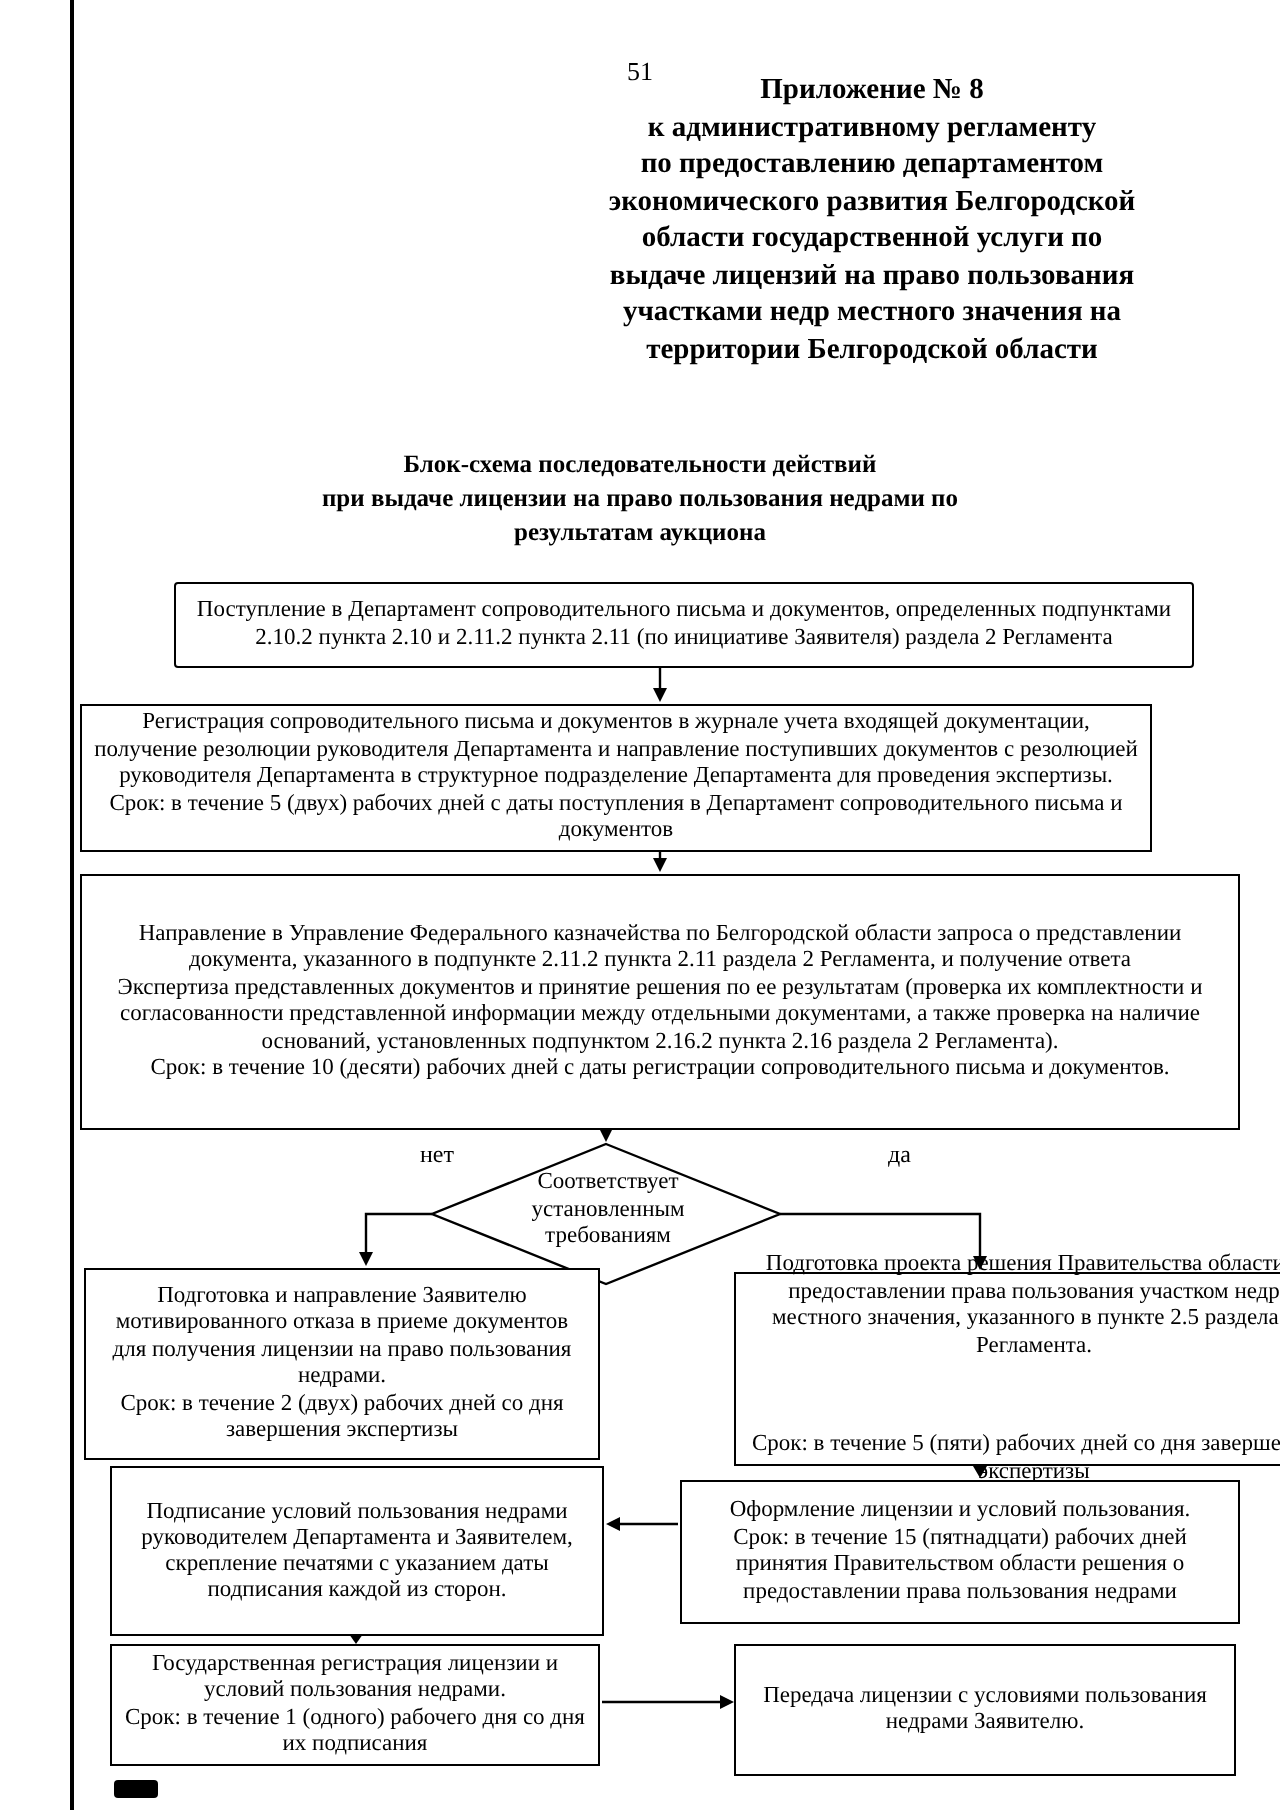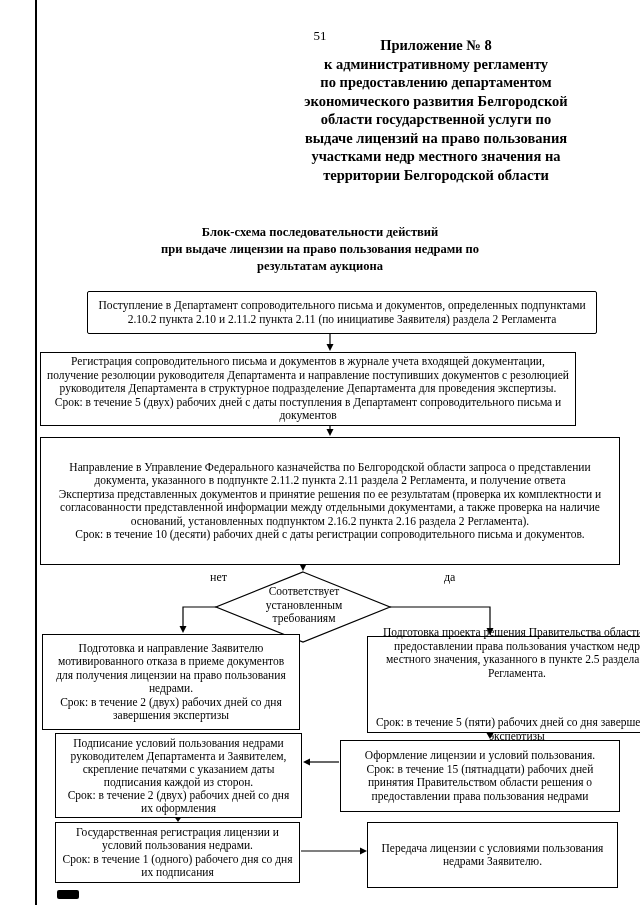--- a/index.html
+++ b/index.html
@@ -128,21 +128,20 @@
     <div class="par">Срок: в течение 2 (двух) рабочих дней со дня завершения экспертизы</div>
   </div>
 
   <div class="box" style="left:367px;top:636px;width:300px;height:97px;gap:36px;">
     <div class="par">Подготовка проекта решения Правительства области о предоставлении права пользования участком недр местного значения, указанного в пункте 2.5 раздела 2 Регламента.</div>
     <div class="par">Срок: в течение 5 (пяти) рабочих дней со дня завершения экспертизы</div>
   </div>
 
   <div class="box tight" style="left:55px;top:733px;width:247px;height:85px;">
     <div class="par">Подписание условий пользования недрами руководителем Департамента и Заявителем, скрепление печатями с указанием даты подписания каждой из сторон.</div>
-    <div class="par">Срок: в течение 2 (двух) рабочих дней со дня их оформления</div>
   </div>
 
   <div class="box" style="left:340px;top:740px;width:280px;height:72px;">
     <div class="par">Оформление лицензии и условий пользования.</div>
     <div class="par">Срок: в течение 15 (пятнадцати) рабочих дней принятия Правительством области решения о предоставлении права пользования недрами</div>
   </div>
 
   <div class="box" style="left:55px;top:822px;width:245px;height:61px;">
     <div class="par">Государственная регистрация лицензии и условий пользования недрами.</div>
     <div class="par">Срок: в течение 1 (одного) рабочего дня со дня их подписания</div>

